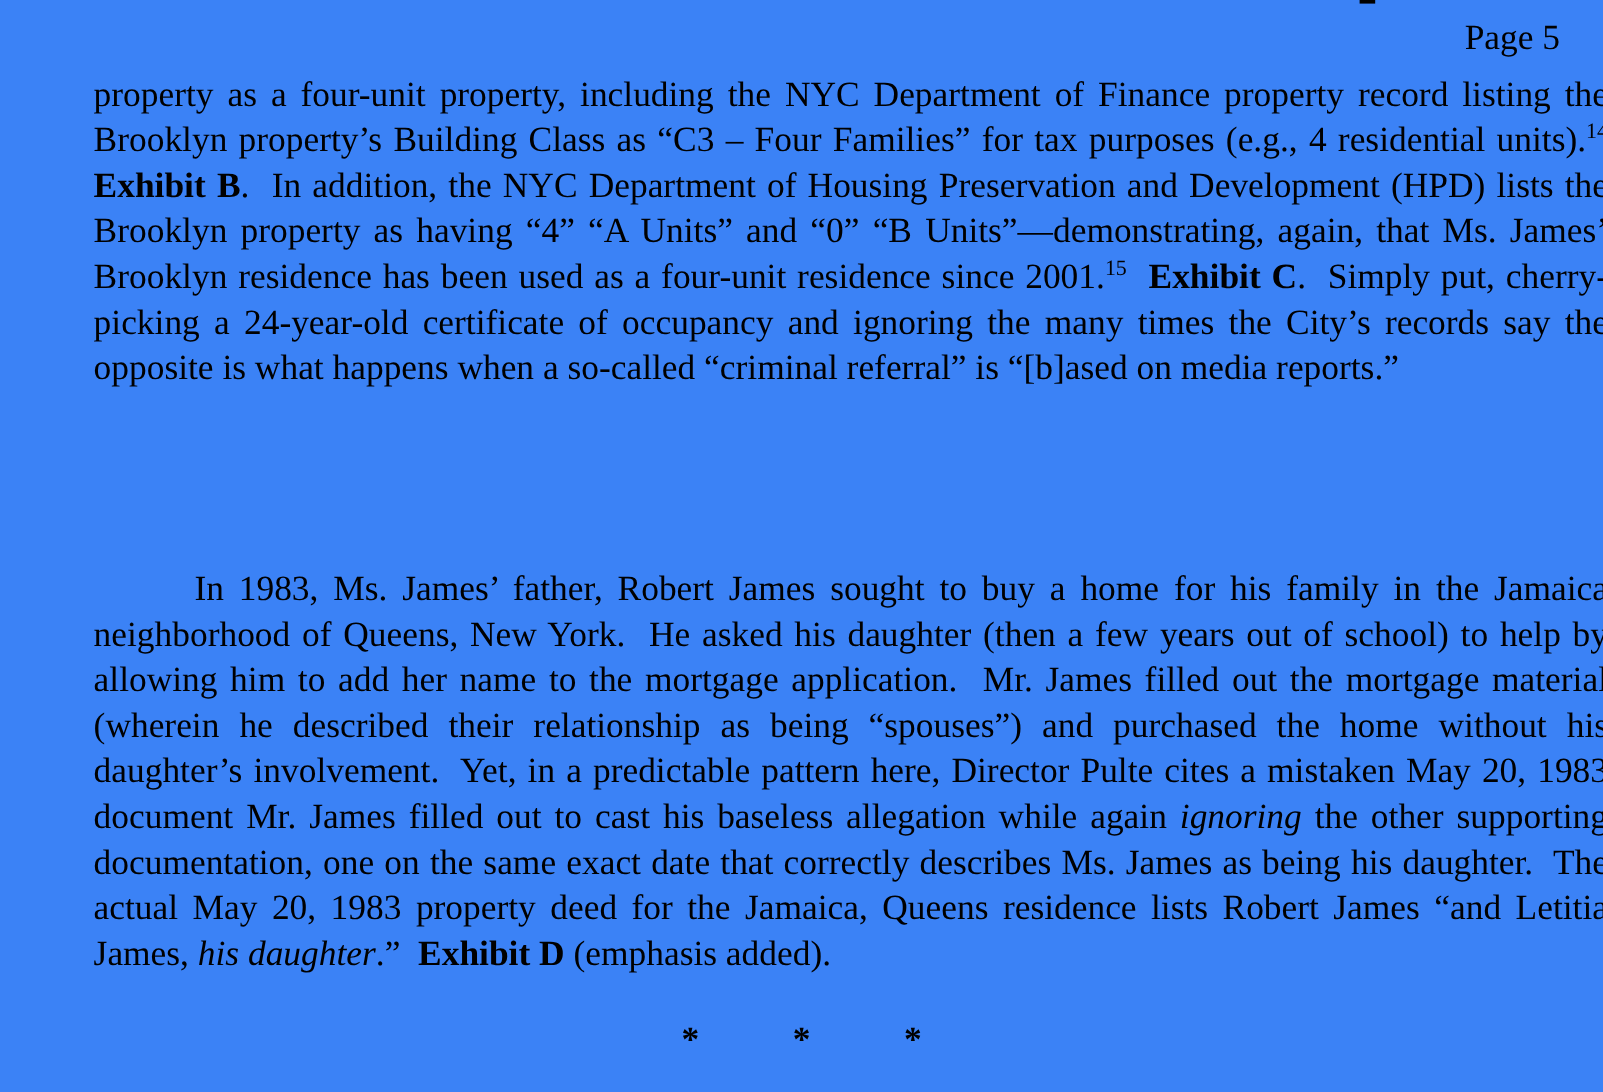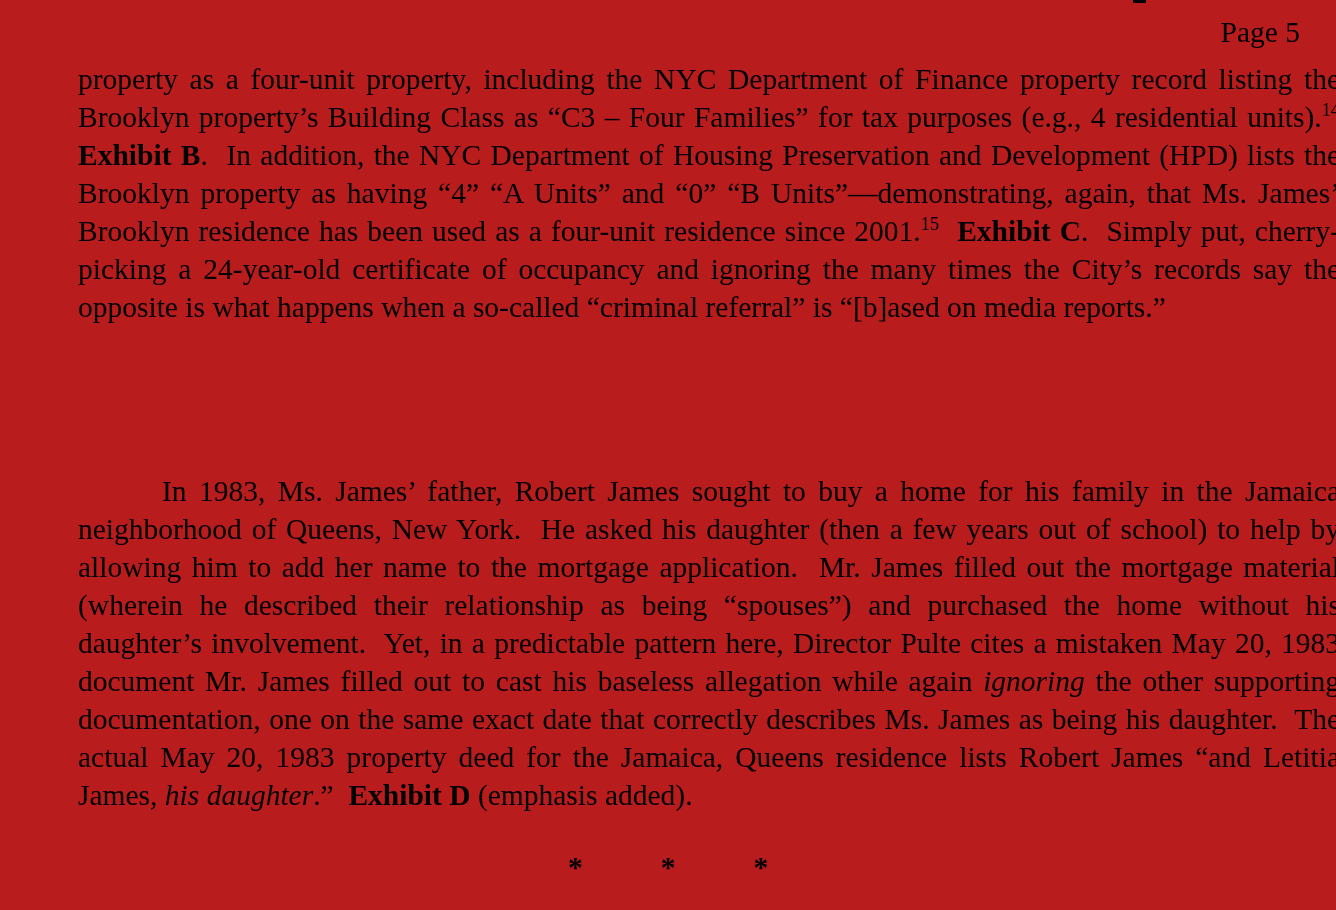--- a/index.html
+++ b/index.html
@@ -1,21 +1,21 @@
 <!DOCTYPE html>
 <html><head>
 <meta charset="utf-8">
 <style>
   * { margin: 0; padding: 0; box-sizing: border-box; }
   html, body { background: #ffffff; }
   .page {
     position: relative;
     width: 1336px;
     height: 910px;
-    background: #b91c1c;
+    background: #3b82f6;
     color: #000000;
     font-family: "Liberation Serif", "DejaVu Serif", serif;
     font-size: 29.5px;
     line-height: 38px;
     overflow: hidden;
   }
   .cutoff-fragment {
     position: absolute;
     left: 1133px;
     top: 0;

